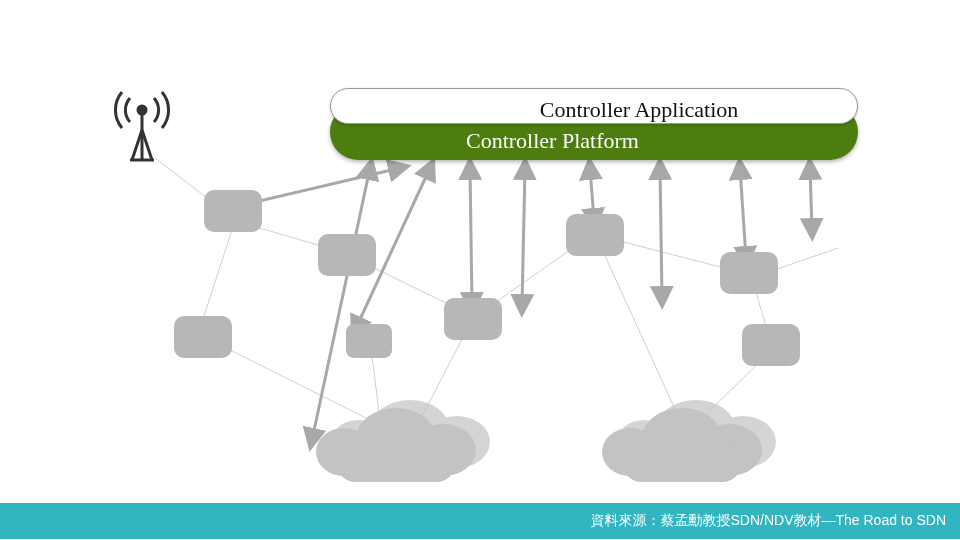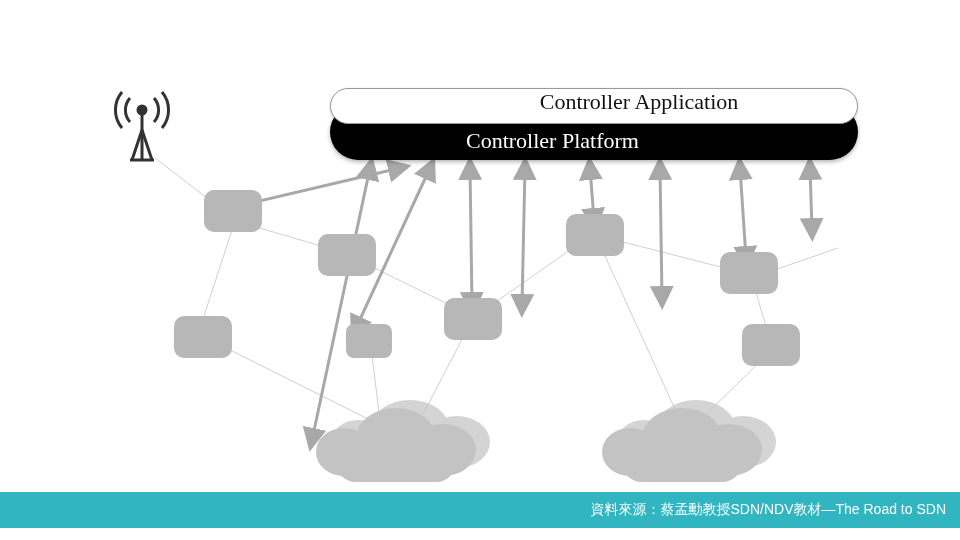--- a/index.html
+++ b/index.html
@@ -71,21 +71,21 @@
     left: 330px;
     top: 28px;
     width: 528px;
   }
   .controller-platform {
     position: absolute;
     top: 16px;
     left: 0;
     width: 528px;
     height: 56px;
-    background: #000000;
+    background: #4d7c0f;
     border-radius: 28px;
     color: #fff;
     font-size: 22px;
     display: flex;
     align-items: flex-end;
     padding: 0 0 6px 136px;
     box-sizing: border-box;
     box-shadow: 0 2px 4px rgba(0,0,0,0.3);
   }
   .controller-app {
@@ -93,21 +93,21 @@
     top: 0;
     left: 0;
     width: 528px;
     height: 36px;
     background: #ffffff;
     border: 1px solid #999;
     border-radius: 20px;
     color: #111;
     font-size: 22px;
     display: flex;
-    align-items: flex-start;
+    align-items: flex-end;
     justify-content: center;
     padding-left: 90px;
     box-sizing: border-box;
     box-shadow: 0 1px 3px rgba(0,0,0,0.2);
   }
   
   .node {
     position: absolute;
     width: 58px;
     height: 42px;
@@ -141,21 +141,21 @@
   }
   .cloud .c1 { width: 80px; height: 60px; left: 40px; top: 4px; }
   .cloud .c2 { width: 56px; height: 48px; left: 0; top: 24px; }
   .cloud .c3 { width: 66px; height: 52px; left: 94px; top: 20px; }
   .cloud .c4 { width: 120px; height: 40px; left: 20px; top: 38px; border-radius: 24px; }
   .cloud.offset { opacity: 0.7; }
   
   .footer-bar {
     position: absolute;
     left: 0;
-    bottom: 12px;
+    bottom: 1px;
     width: 960px;
     height: 36px;
     background: #30b5c1;
     display: flex;
     align-items: center;
     justify-content: flex-end;
     padding-right: 14px;
     box-sizing: border-box;
   }
   .footer-text {

